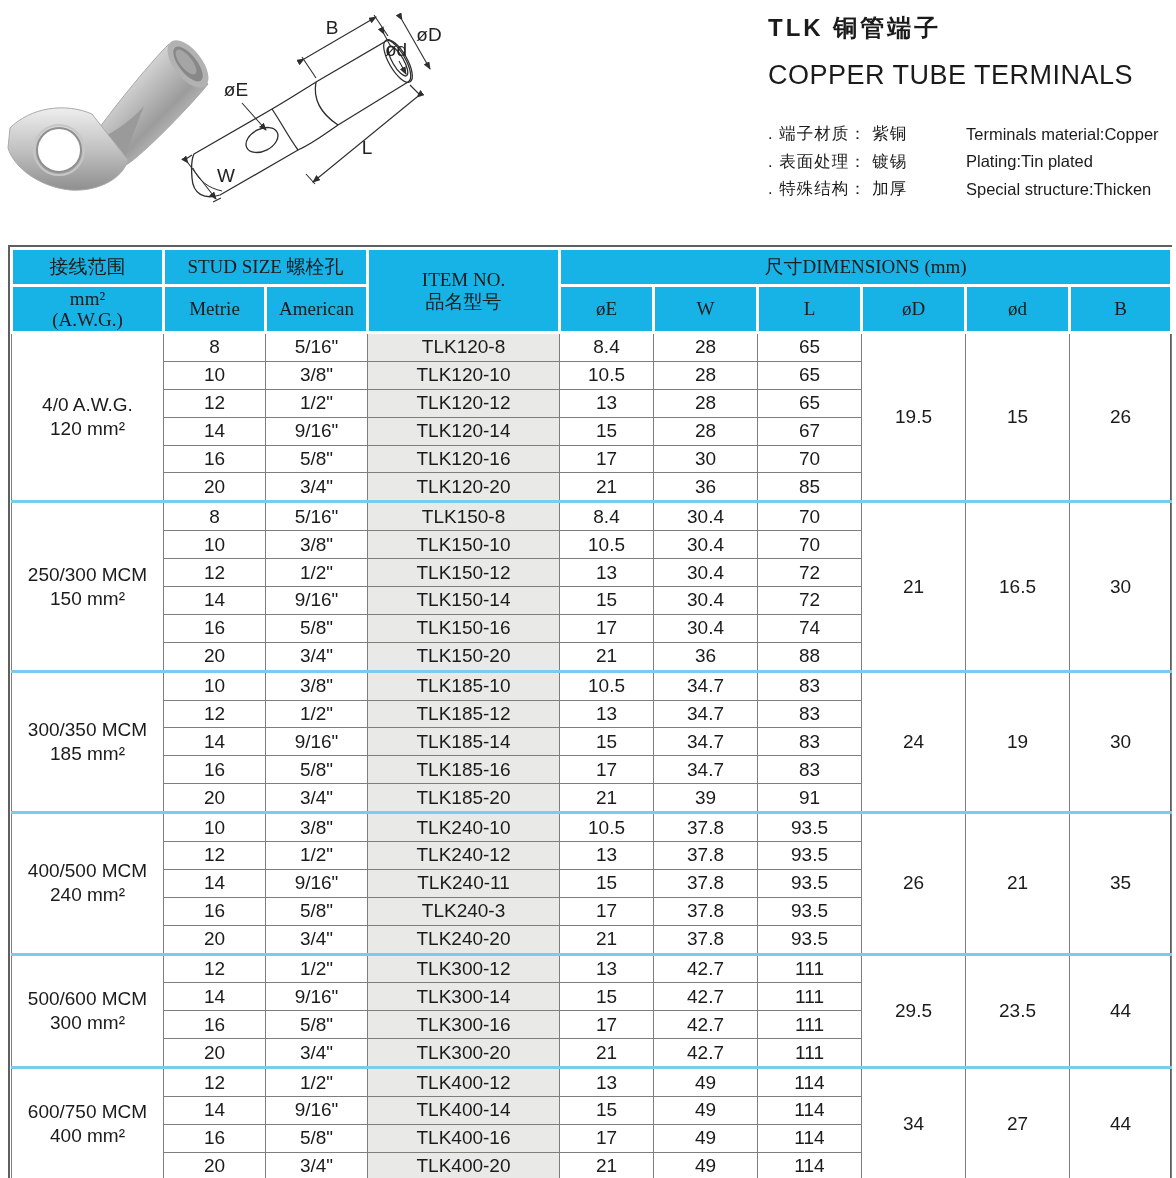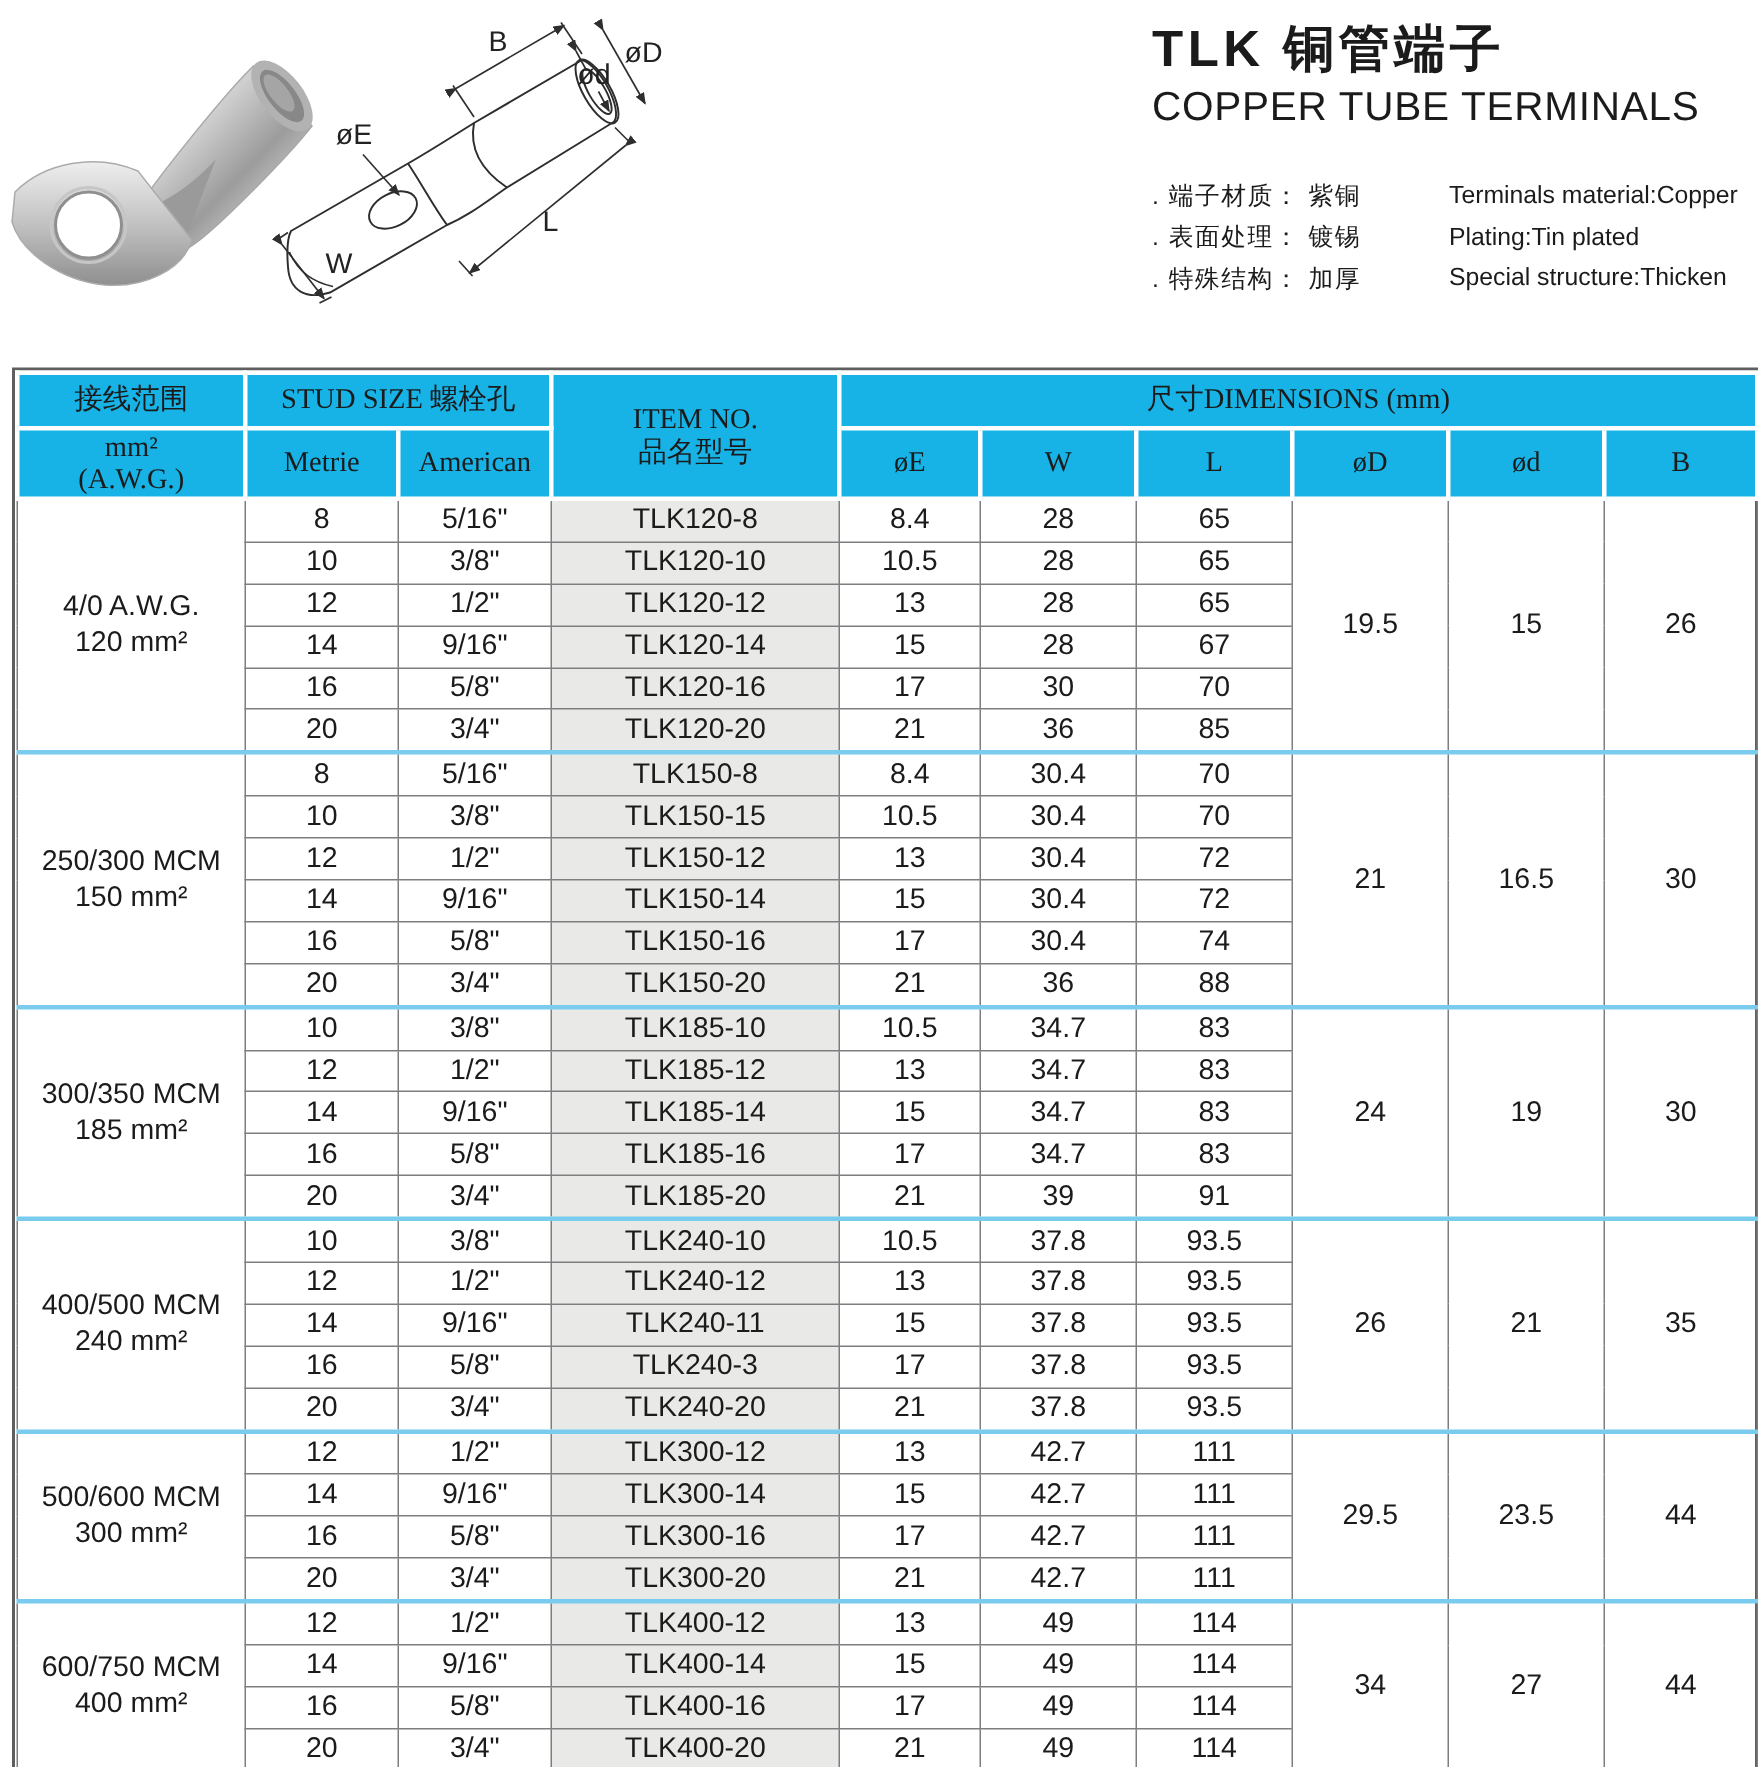--- a/index.html
+++ b/index.html
@@ -6,22 +6,22 @@
   body{
     width:1176px;height:1178px;position:relative;overflow:hidden;
     background:#ffffff;color:#1b1b1b;
     font-family:"Liberation Sans","DejaVu Sans",sans-serif;
     -webkit-font-smoothing:antialiased;
   }
   
   #photo{position:absolute;left:2px;top:20px;width:215px;height:178px;}
   #dwg{position:absolute;left:180px;top:8px;width:580px;height:218px;}
   .info{position:absolute;left:768px;top:14px;width:402px;}
-  .title-zh{font-size:34px;font-weight:700;letter-spacing:3px;line-height:1.15;}
-  .title-en{font-size:27px;font-weight:400;letter-spacing:.5px;margin-top:3px;}
+  .title-zh{font-size:24px;font-weight:700;letter-spacing:3px;line-height:1.15;}
+  .title-en{font-size:27px;font-weight:400;letter-spacing:.5px;margin-top:18px;}
   .specs{margin-top:30px;}
   .spec-row{display:flex;height:27.5px;align-items:center;font-size:16.5px;}
   .spec-zh{width:198px;letter-spacing:1px;}
   .spec-en{flex:1;}
   
   .table-wrap{
     position:absolute;left:8px;top:245px;width:1160px;
     border:2px solid var(--outer,#5f5f5f);
   }
   table{border-collapse:collapse;table-layout:fixed;width:100%;}
@@ -234,21 +234,21 @@
           <td>8.4</td>
           <td>30.4</td>
           <td>70</td>
           <td rowspan="6">21</td>
           <td rowspan="6">16.5</td>
           <td rowspan="6">30</td>
         </tr>
         <tr>
           <td>10</td>
           <td>3/8"</td>
-          <td class="item">TLK150-15</td>
+          <td class="item">TLK150-10</td>
           <td>10.5</td>
           <td>30.4</td>
           <td>70</td>
         </tr>
         <tr>
           <td>12</td>
           <td>1/2"</td>
           <td class="item">TLK150-12</td>
           <td>13</td>
           <td>30.4</td>

